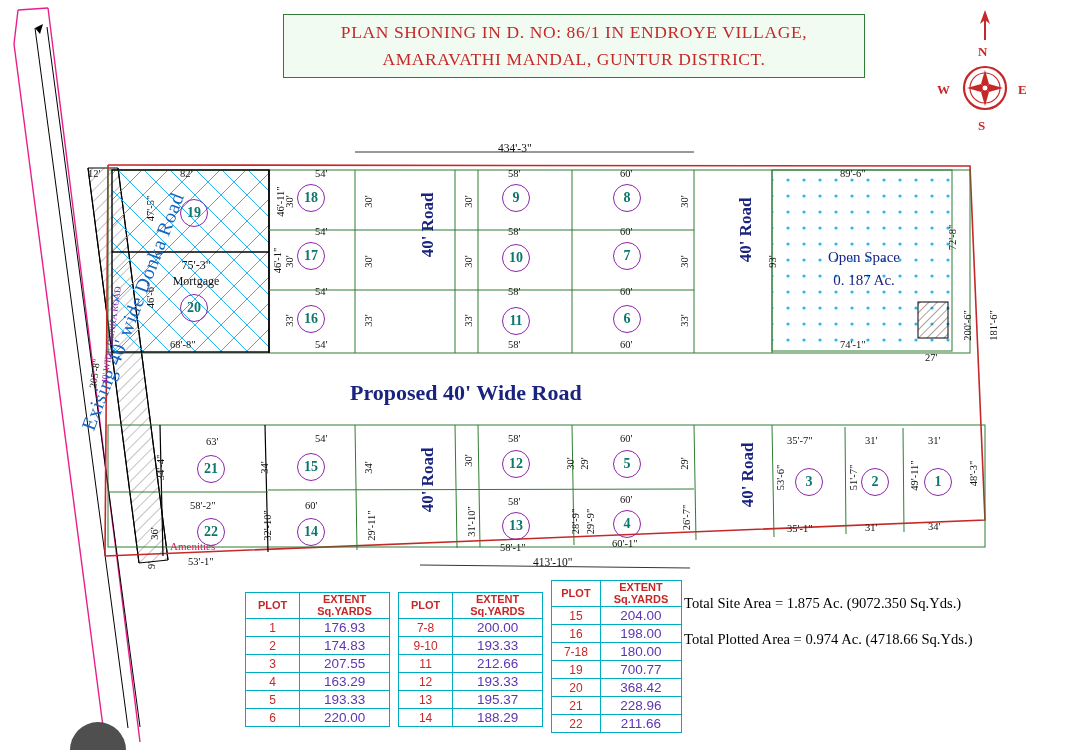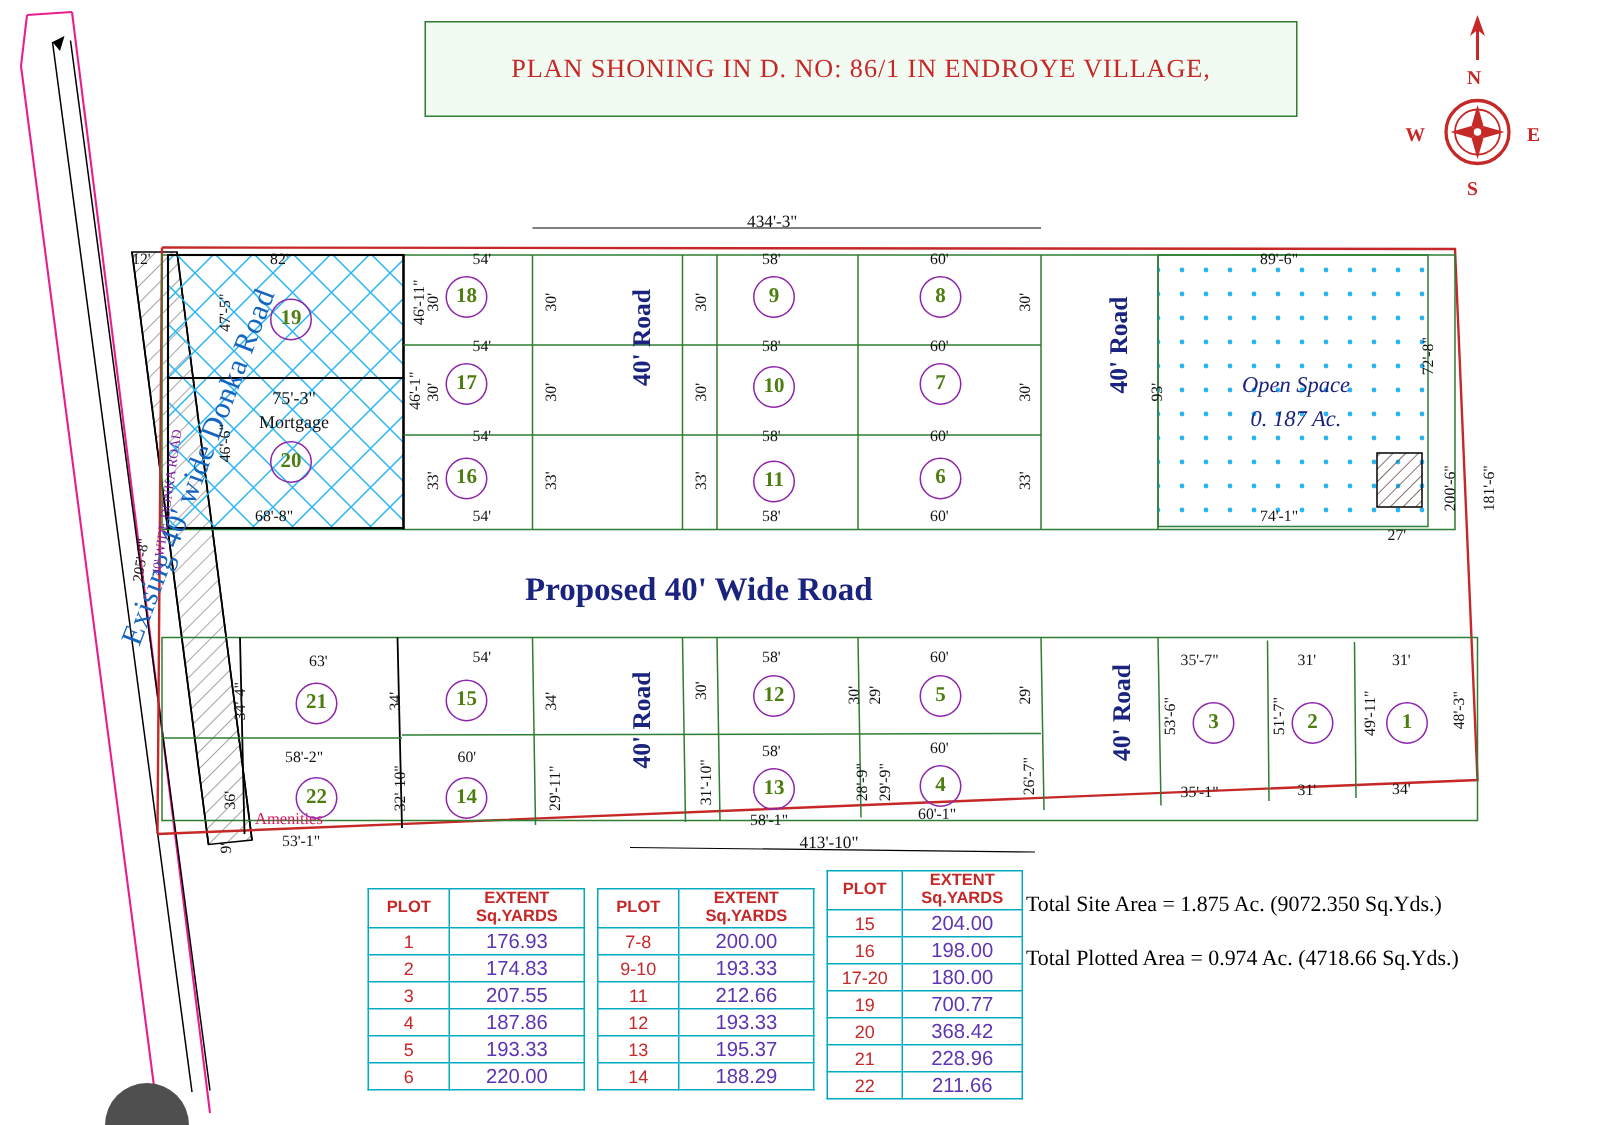--- a/index.html
+++ b/index.html
@@ -41,21 +41,21 @@
     position:absolute;color:#7b1fa2;font-size:9px;white-space:nowrap;
     transform-origin:center center;
   }
 
   
   svg.ov{position:absolute;left:0;top:0;width:1072px;height:750px;overflow:visible;pointer-events:none;}
 
   
   .plotno{
     position:absolute;width:26px;height:26px;border:1.6px solid #8e24aa;border-radius:50%;
-    color:#4d7c0f;font-size:14px;font-weight:bold;
+    color:#0f766e;font-size:14px;font-weight:bold;
     display:flex;align-items:center;justify-content:center;
     background:rgba(255,255,255,.0);font-family:"Liberation Serif",serif;
   }
 
   
   .dim{position:absolute;font-size:10.5px;color:#111;white-space:nowrap;font-family:"Liberation Serif",serif;}
   .dim.v{transform-origin:center center;transform:rotate(-90deg);}
   .dim.big{font-size:11.5px;}
 
   .roadlbl{
@@ -86,20 +86,21 @@
 
   .corner-circle{position:absolute;left:70px;top:722px;width:56px;height:56px;border-radius:50%;background:#4f4f4f;}
 </style>
 </head>
 <body>
 
 <div class="root">
 
   <div class="title-box">
     <div>PLAN SHONING IN D. NO: 86/1 IN ENDROYE VILLAGE,</div>
+    <div>AMARAVATHI MANDAL, GUNTUR DISTRICT.</div>
   </div>
 
   <div class="compass">
     <svg width="110" height="115">
       <line x1="55" y1="4" x2="55" y2="30" stroke="#c62828" stroke-width="2"></line>
       <polygon points="55,0 50,14 55,10 60,14" fill="#c62828"></polygon>
       <circle cx="55" cy="78" r="21" fill="none" stroke="#c62828" stroke-width="2.2"></circle>
       <circle cx="55" cy="78" r="15" fill="none" stroke="#c62828" stroke-width="1.2"></circle>
       <polygon points="55,60 59,74 55,78 51,74" fill="#c62828"></polygon>
       <polygon points="55,96 59,82 55,78 51,82" fill="#c62828"></polygon>
@@ -188,21 +189,21 @@
   <div class="hatchband-lbl" style="left:62px;top:330px;transform:rotate(-82deg);">40' WIDE DONKA ROAD</div>
   <div class="hatchband-lbl" style="left:80px;top:368px;transform:rotate(-82deg);color:#111;font-size:10px;">205'-8"</div>
 
   <div class="roadlbl" style="left:396px;top:215px;">40' Road</div>
   <div class="roadlbl" style="left:714px;top:220px;">40' Road</div>
   <div class="roadlbl" style="left:396px;top:470px;">40' Road</div>
   <div class="roadlbl" style="left:716px;top:465px;">40' Road</div>
 
   <div class="proposed-road">Proposed 40' Wide Road</div>
 
-  <div class="openspace" style="left:790px;top:246px;width:148px;font-style:italic;">
+  <div class="openspace" style="left:790px;top:246px;width:148px;">
     <span>Open Space</span><br>
     <span>0. 187 Ac.</span>
   </div>
 
   <div class="mortgage" style="left:150px;top:258px;width:92px;">
     <span>75'-3"</span><br>
     <span>Mortgage</span>
   </div>
   <div class="amenities" style="left:170px;top:540px;">Amenities</div>
 
@@ -341,21 +342,21 @@
         <tr>
           <td class="pl">2</td>
           <td class="num">174.83</td>
         </tr>
         <tr>
           <td class="pl">3</td>
           <td class="num">207.55</td>
         </tr>
         <tr>
           <td class="pl">4</td>
-          <td class="num">187.86</td>
+          <td class="num">163.29</td>
         </tr>
         <tr>
           <td class="pl">5</td>
           <td class="num">193.33</td>
         </tr>
         <tr>
           <td class="pl">6</td>
           <td class="num">220.00</td>
         </tr>
       </tbody>
@@ -412,21 +413,21 @@
     <tbody>
         <tr>
           <td class="pl">15</td>
           <td class="num">204.00</td>
         </tr>
         <tr>
           <td class="pl">16</td>
           <td class="num">198.00</td>
         </tr>
         <tr>
-          <td class="pl">17-20</td>
+          <td class="pl">7-18</td>
           <td class="num">180.00</td>
         </tr>
         <tr>
           <td class="pl">19</td>
           <td class="num">700.77</td>
         </tr>
         <tr>
           <td class="pl">20</td>
           <td class="num">368.42</td>
         </tr>

